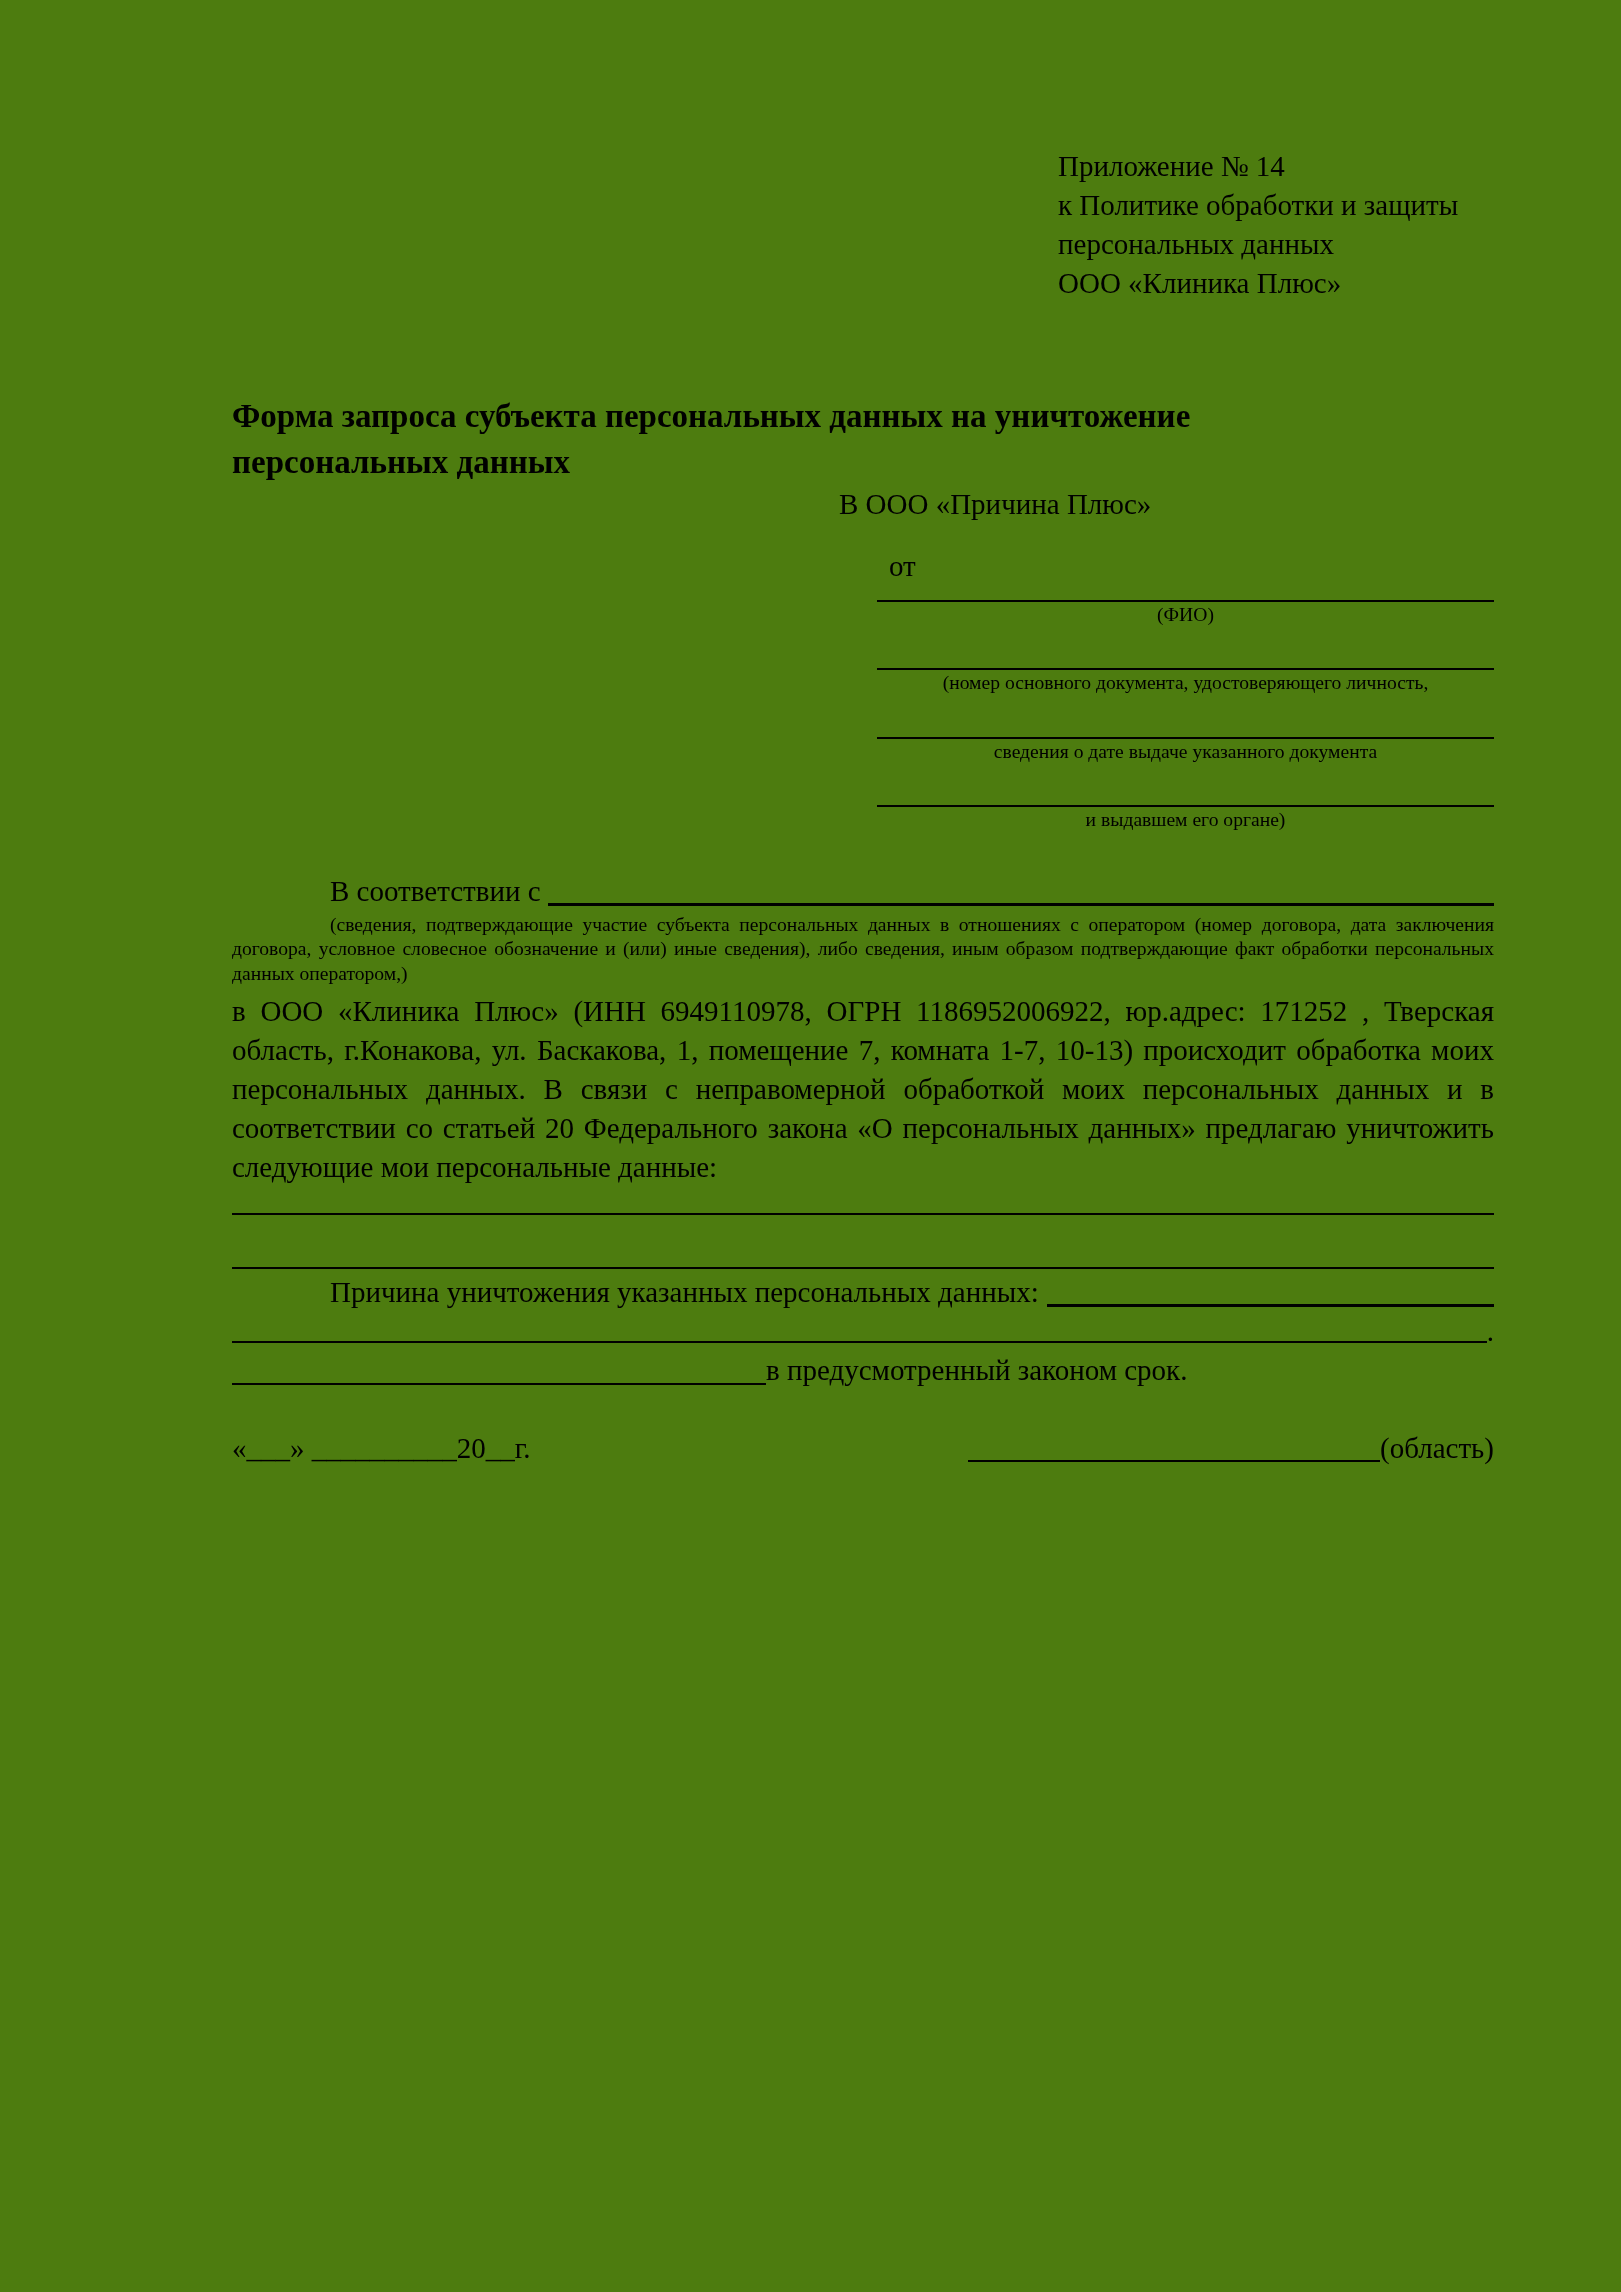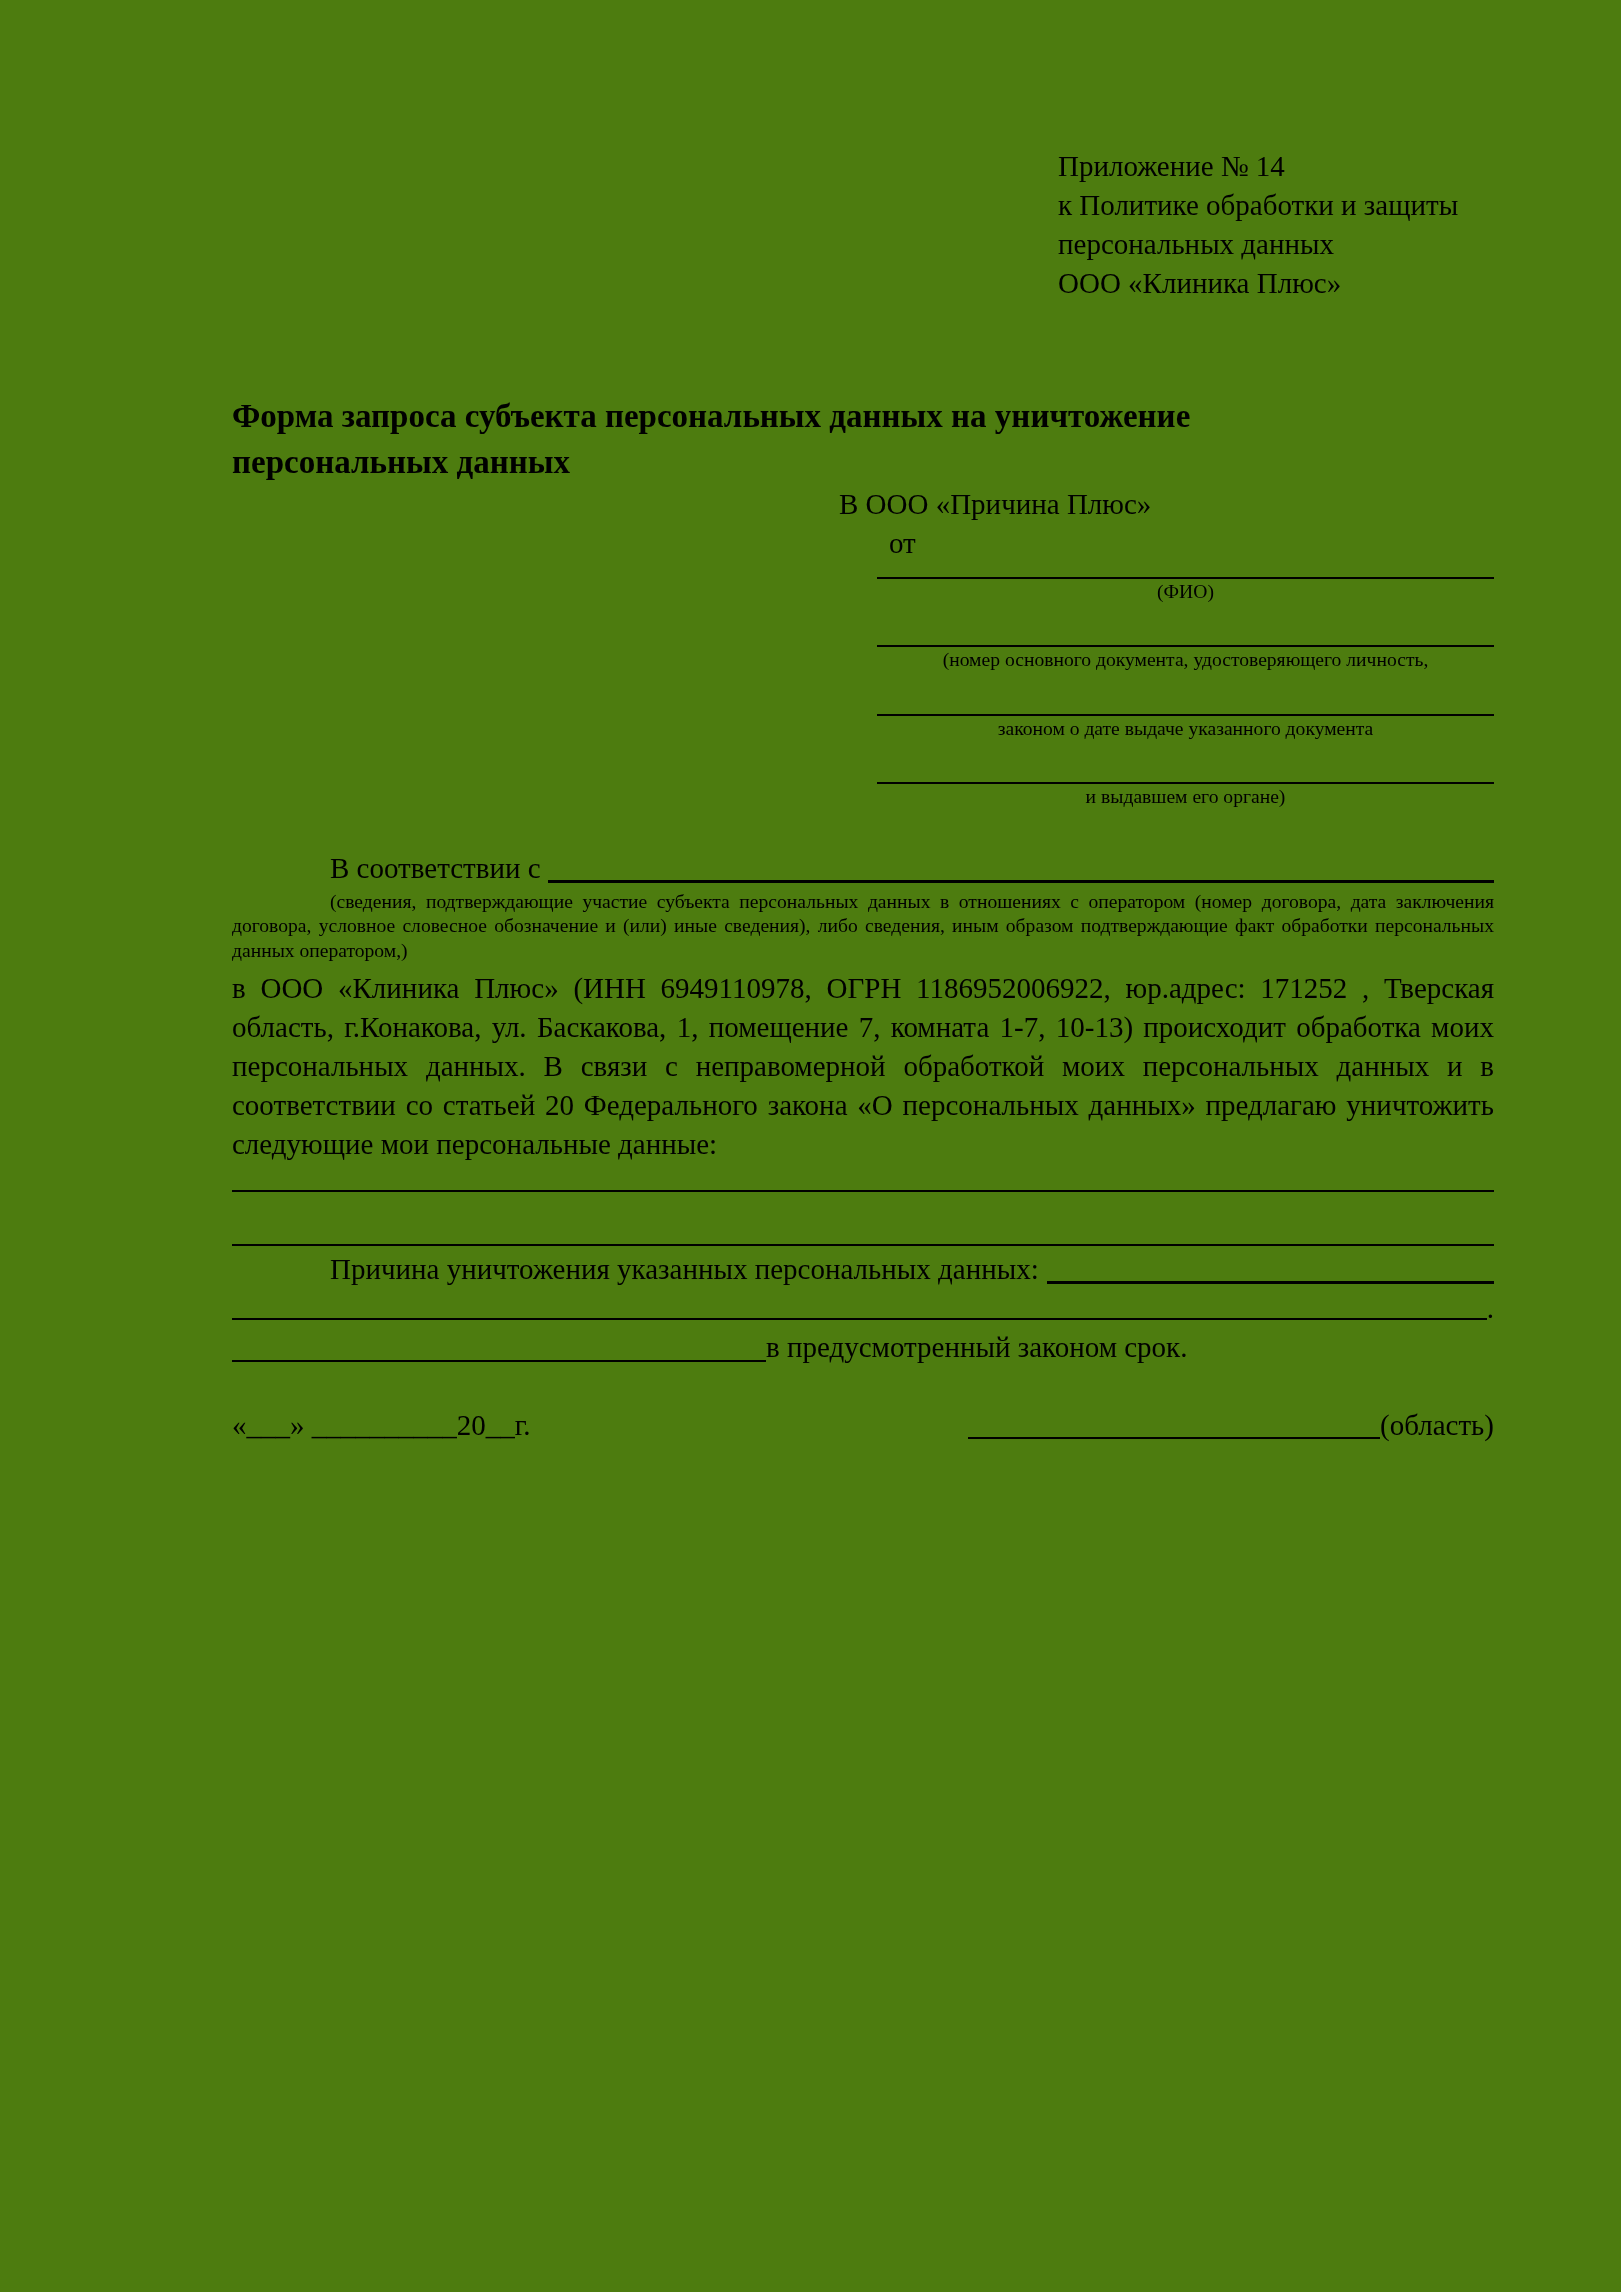--- a/index.html
+++ b/index.html
@@ -14,21 +14,21 @@
   }
   .appendix { margin-left: auto; width: 436px; text-align: left; }
   .appendix div { white-space: nowrap; }
   .doc-title {
     margin-top: 90px;
     text-align: left;
     font-weight: bold;
     font-size: 33px; line-height: 46px;
   }
   .recipient-to { margin-left: 607px; }
-  .recipient-from { margin-left: 657px; }
+  .recipient-from { margin-left: 657px; margin-top: 23px; }
   .field { margin-left: 645px; width: 617px; }
   .field + .field { margin-top: 27.4px; }
   .field .rule { height: 13.7px; border-bottom: 2.9px solid #000; }
   .field .caption { text-align: center; font-size: 19.6px; line-height: 25.5px; }
   .accordance { display: flex; align-items: flex-end; margin-top: 39px; }
   .accordance .lead { padding-left: 98px; white-space: nowrap; }
   .fill { flex: 1; height: 0; border-bottom: 3.9px solid #000; margin-bottom: 4.9px; margin-left: 7.8px; }
   .note {
     font-size: 19.6px; line-height: 24.5px;
     text-align: justify; text-indent: 98px;
@@ -72,21 +72,21 @@
   <div class="field">
     <div class="rule"></div>
     <div class="caption">(ФИО)</div>
   </div>
   <div class="field">
     <div class="rule"></div>
     <div class="caption">(номер основного документа, удостоверяющего личность,</div>
   </div>
   <div class="field">
     <div class="rule"></div>
-    <div class="caption">законом о дате выдаче указанного документа</div>
+    <div class="caption">сведения о дате выдаче указанного документа</div>
   </div>
   <div class="field">
     <div class="rule"></div>
     <div class="caption">и выдавшем его органе)</div>
   </div>
 
   <div class="accordance">
     <span class="lead">В соответствии с</span>
     <span class="fill"></span>
   </div>

